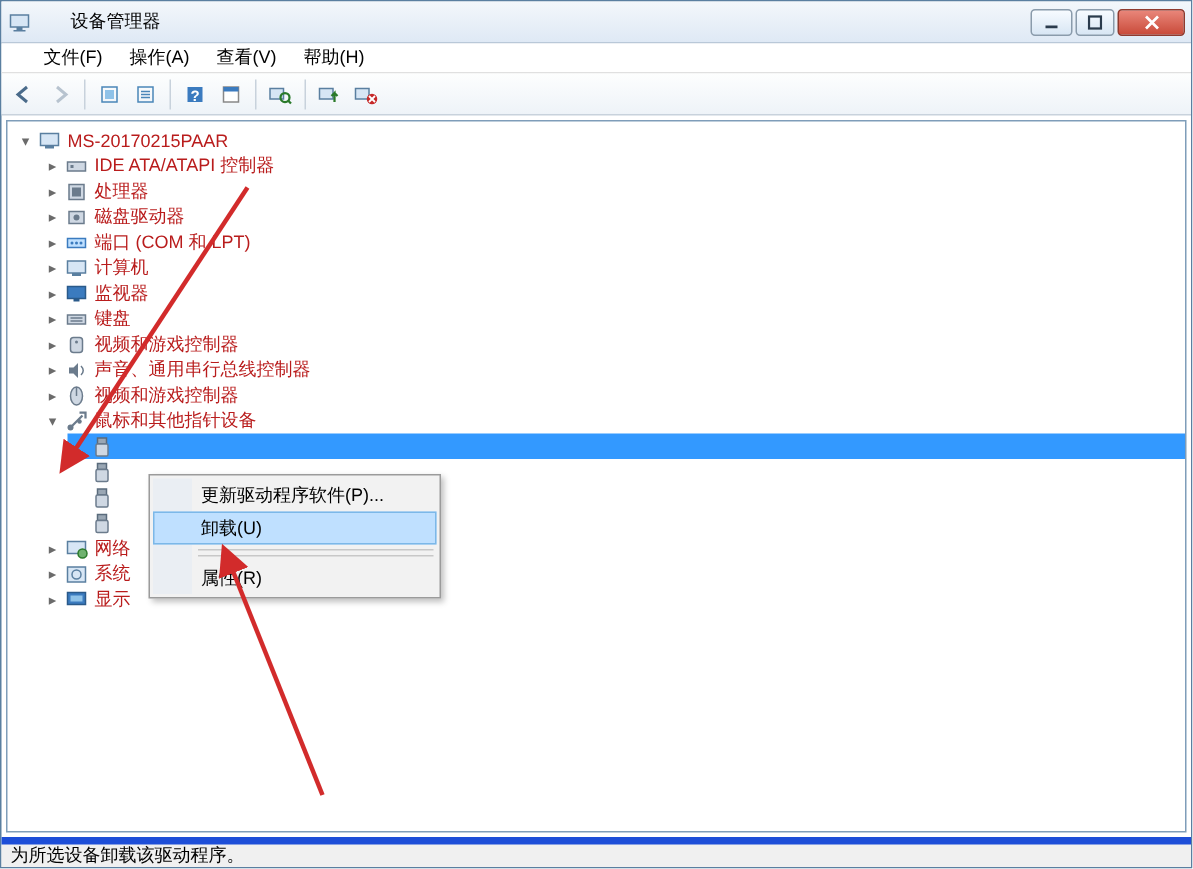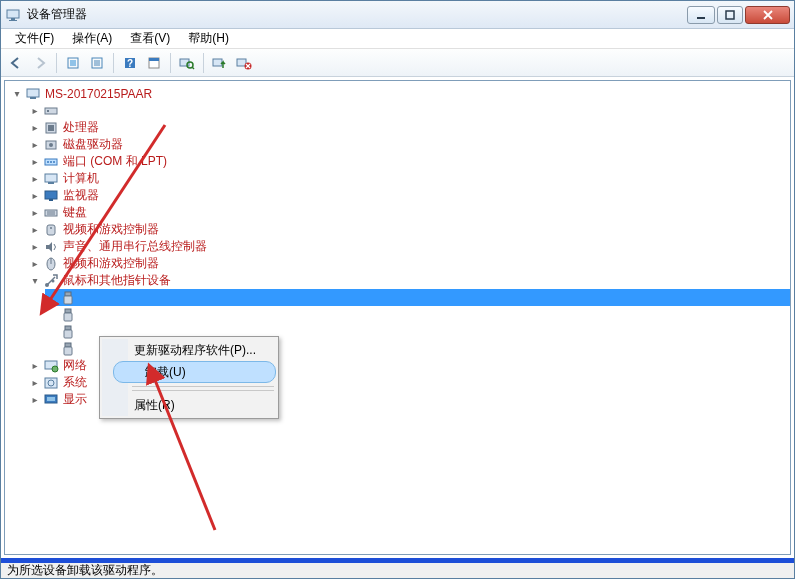--- a/index.html
+++ b/index.html
@@ -26,39 +26,39 @@
     background: linear-gradient(to bottom, #f3f7fb, #dfe9f5);
     border-bottom: 1px solid #b9c8d8;
     display: flex;
     align-items: center;
     padding: 0 4px;
   }
   .titlebar .app-icon {
     width: 16px; height: 16px; margin-right: 6px;
     display: inline-flex; align-items:center; justify-content:center;
   }
-  .titlebar .title-text { flex: 1; color: #000; }
+  .titlebar .title-text { flex: 1; color: #000; margin-left: 20px; }
   .win-buttons { display: flex; gap: 2px; }
   .win-btn {
     width: 28px; height: 18px; border: 1px solid #8a9bab;
     border-radius: 3px; display:flex; align-items:center; justify-content:center;
     font-size: 10px; cursor: default;
     background: linear-gradient(to bottom,#f7fbff,#d8e6f4);
   }
   .win-btn.min { width:28px; }
   .win-btn.max { width:26px; }
   .win-btn.close {
     width: 45px;
     background: linear-gradient(to bottom,#e9867a,#c94b3a);
     border-color:#8f3a2e; color:#fff;
   }
   .menubar {
     height: 20px;
     display:flex; align-items:center;
-    padding: 0 6px;
+    padding: 0 20px;
     gap: 2px;
     background:#fff;
     border-bottom: 1px solid #e0e0e0;
   }
   .menu-item { padding: 2px 8px; cursor:default; }
   .toolbar {
     height: 28px;
     display:flex; align-items:center;
     padding: 0 4px;
     gap: 2px;
@@ -110,22 +110,22 @@
     display:inline-flex; align-items:center; justify-content:center;
   }
   .label { color:#b91c1c; }
   .row.selected {
     background:#3399ff; color:#fff;
   }
   .row.selected .label { color:#fff; }
   
   .ctx-menu {
     position:absolute;
-    left: 99px; top: 336px;
-    width: 180px;
+    left: 99px; top: 316px;
+    width: 195px;
     background:#f2f2f2;
     border:1px solid #9b9b9b;
     box-shadow: 2px 2px 4px rgba(0,0,0,0.25);
     padding:2px;
     z-index:10;
   }
   .ctx-gutter {
     position:absolute; left:2px; top:2px; bottom:2px; width:26px;
     background:#eaeef3;
   }
@@ -133,24 +133,23 @@
     position:relative;
     height: 22px;
     display:flex; align-items:center;
     padding-left: 32px; padding-right:10px;
     cursor:default;
     z-index:1;
   }
   .ctx-item.hover {
     background:#bfe0ff;
     border:1px solid #7cb8e8;
-    border-radius:10px;
+    border-radius:0;
     padding-left:31px;
     height:22px;
-    margin-left:11px;
   }
   .ctx-sep {
     height:1px; background:#c8c8c8;
     margin: 3px 2px 3px 30px;
     z-index:1; position:relative;
   }
   
   .arrows {
     position:absolute; left:0; top:0; width:795px; height:579px;
     pointer-events:none; z-index:20;
@@ -278,20 +277,21 @@
         <ul id="root-children">
             <li class="node">
               <div class="row">
                 <span class="expander">▸</span>
                 <span class="node-icon">
                   <svg width="16" height="16">
                     <rect x="2" y="5" width="12" height="6" fill="#cfd8e3" stroke="#6b7b8c"></rect>
                     <rect x="4" y="7" width="2" height="2" fill="#6b7b8c"></rect>
                   </svg>
                 </span>
+                <span class="label">IDE ATA/ATAPI 控制器</span>
               </div>
             </li>
             <li class="node">
               <div class="row">
                 <span class="expander">▸</span>
                 <span class="node-icon">
                   <svg width="16" height="16">
                     <rect x="3" y="3" width="10" height="10" fill="#cfd8e3" stroke="#6b7b8c"></rect>
                     <rect x="5" y="5" width="6" height="6" fill="#6b7b8c"></rect>
                   </svg>

